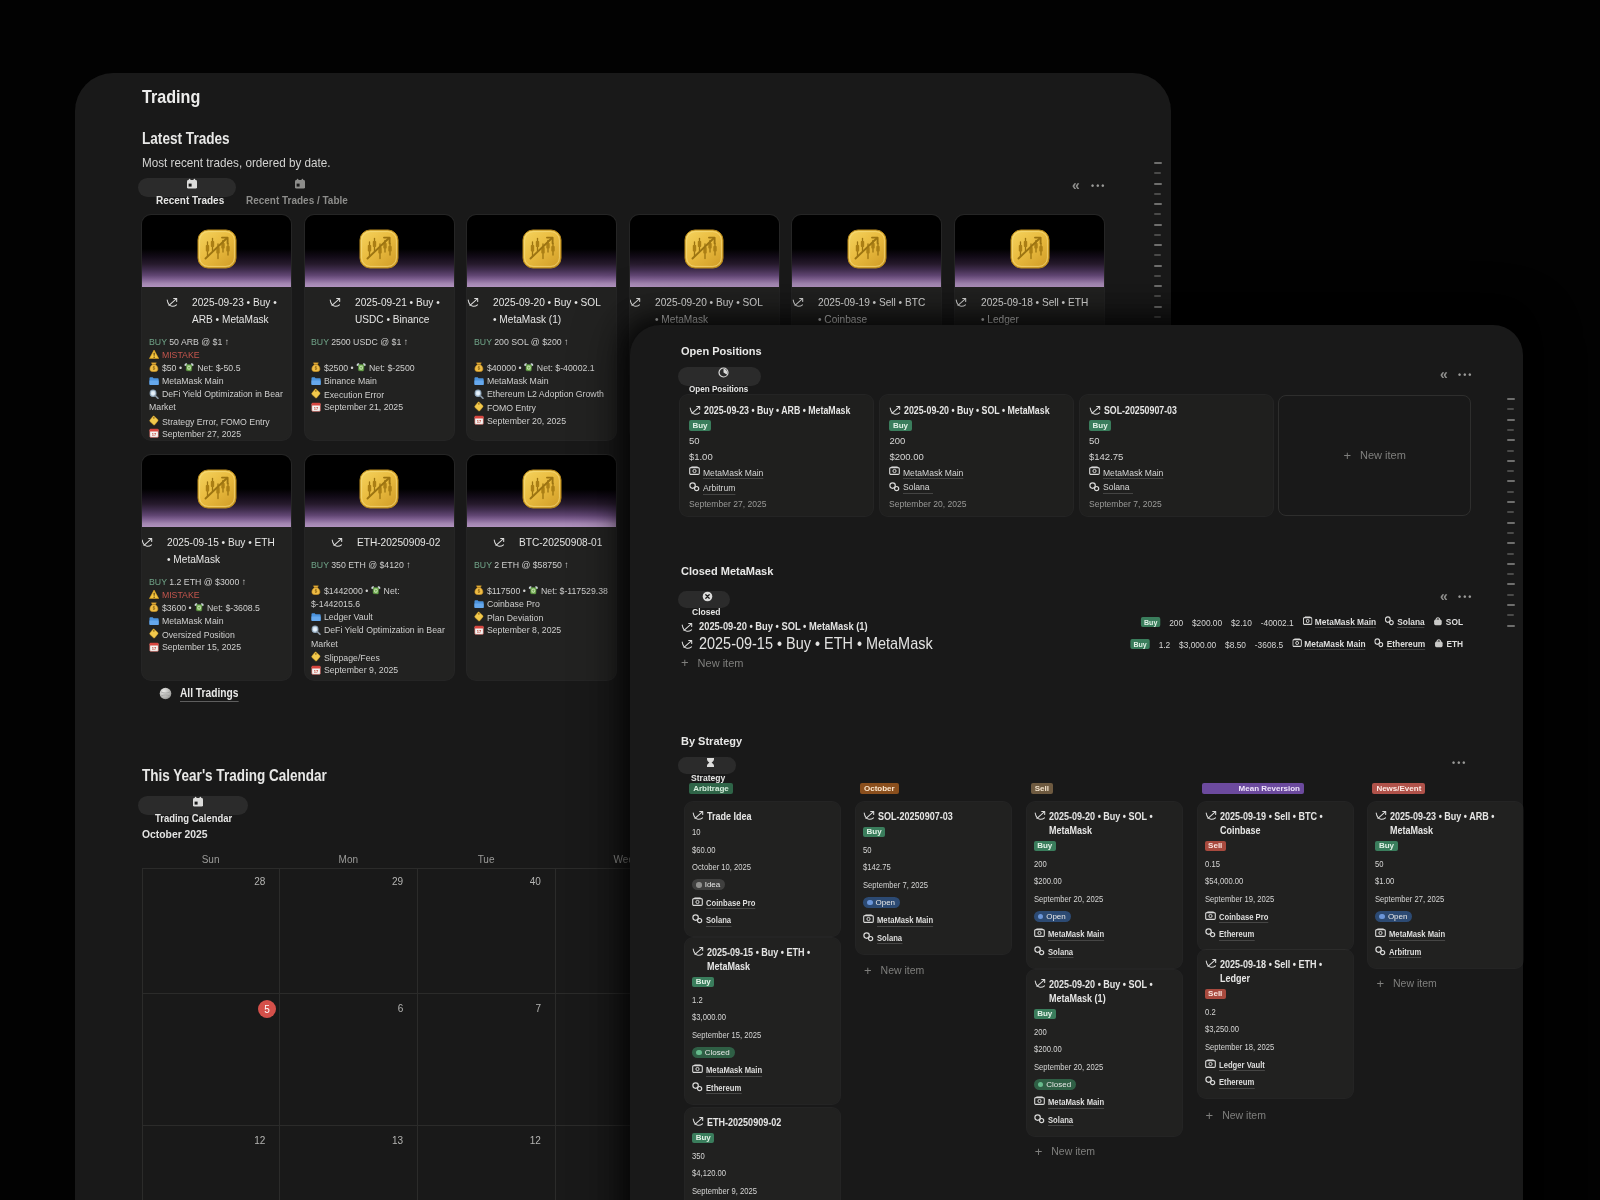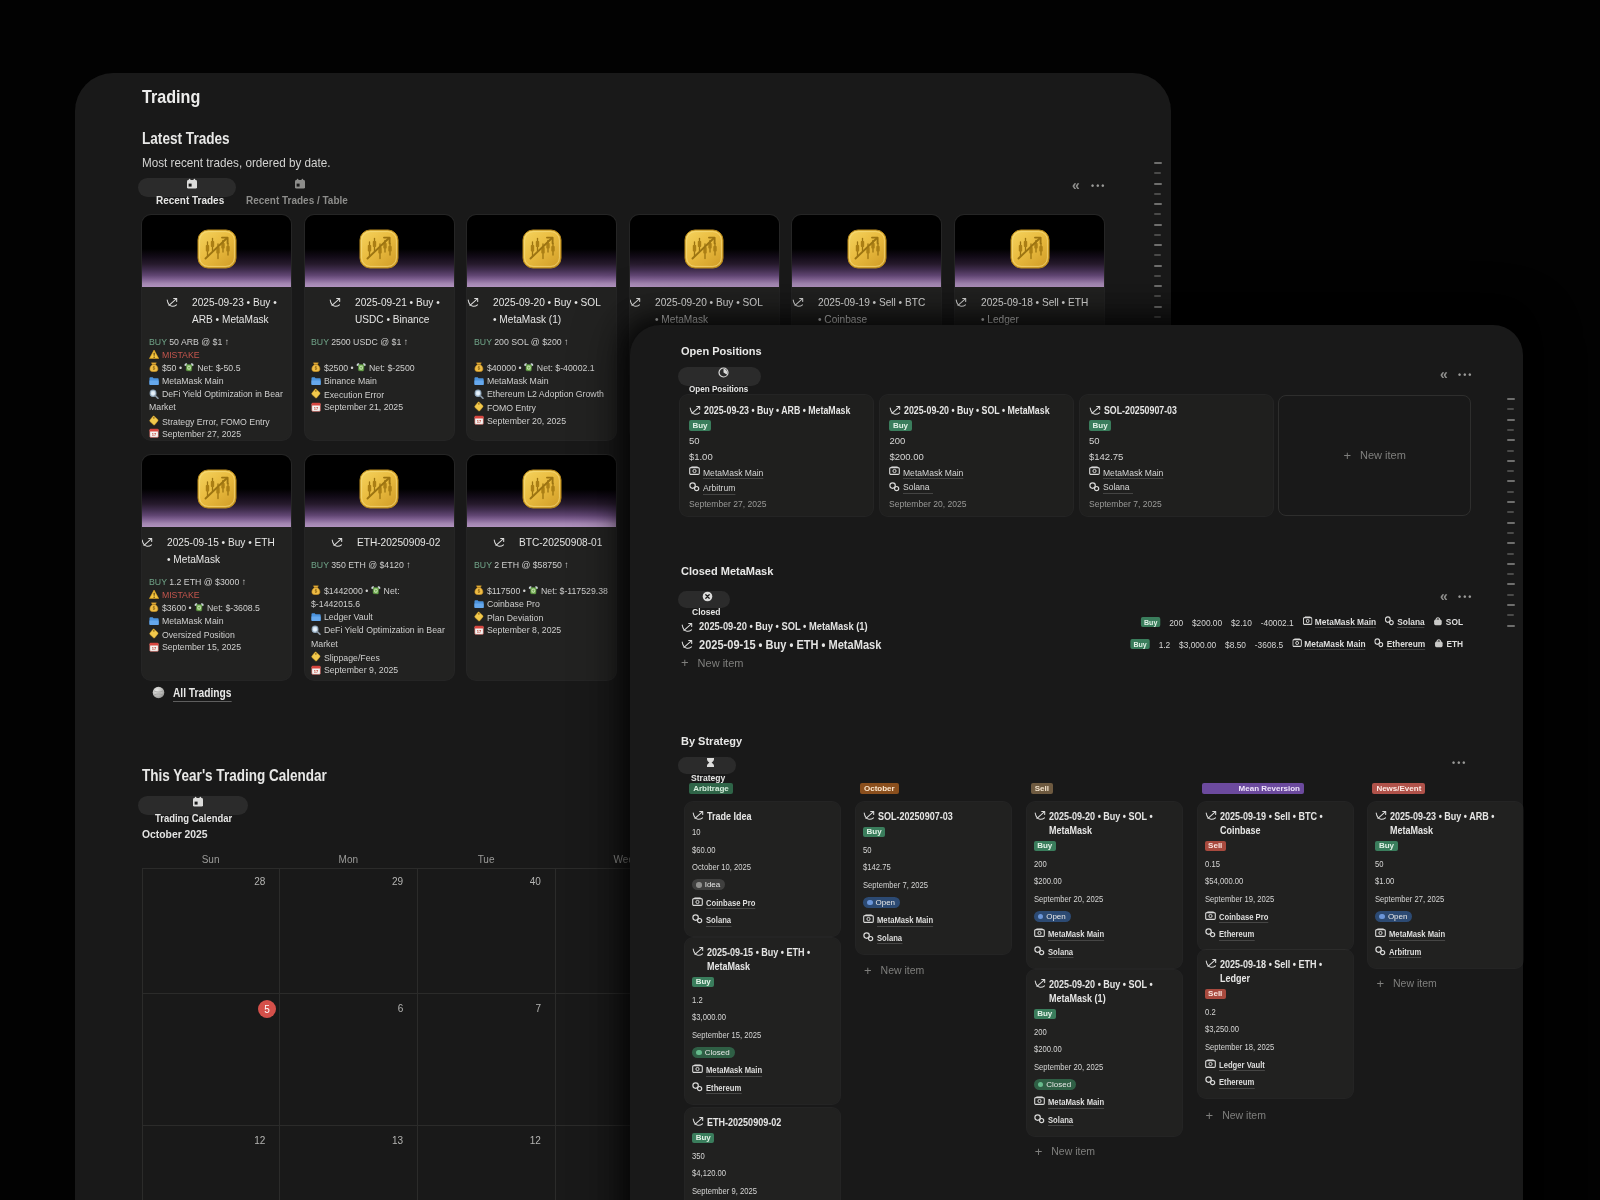--- a/index.html
+++ b/index.html
@@ -741,21 +741,21 @@
                   <circle cx="5.3" cy="2.9" r="0.8" fill="#8a6212"></circle>
                 </svg></span>Plan Deviation</span></div>
           <div class="row"><span style="display:inline-block;transform:scaleX(0.92);transform-origin:0 0;white-space:nowrap;"><span class="ic"><svg width="11" height="10" viewBox="0 0 11 10">
                   <rect x="0.8" y="1" width="9.4" height="8.4" rx="1.2" fill="#f4f4f2" stroke="#b43c36" stroke-width="0.6"></rect>
                   <path d="M0.8 2.2 C0.8 1.5 1.3 1 2 1 L9 1 C9.7 1 10.2 1.5 10.2 2.2 L10.2 3.6 L0.8 3.6 Z" fill="#d8463f"></path>
                   <text x="5.5" y="8" font-size="4.4" fill="#c0392b" text-anchor="middle" font-family="Liberation Sans" font-weight="bold">17</text>
                 </svg></span>September 8, 2025</span></div>
         </div>
       </div>
     </div>
-    <div class="abs" style="left:77px; top:613px; display:flex; align-items:flex-start; gap:8px;">
+    <div class="abs" style="left:84px; top:613px; display:flex; align-items:center; gap:8px;">
       <svg width="13" height="13" viewBox="0 0 13 13">
         <defs>
           <radialGradient id="bg1" cx="0.35" cy="0.3" r="0.9">
             <stop offset="0" stop-color="#e8e8e6"></stop>
             <stop offset="0.6" stop-color="#b3b3b1"></stop>
             <stop offset="1" stop-color="#7c7c7a"></stop>
           </radialGradient>
         </defs>
         <circle cx="6.5" cy="6.5" r="5.8" fill="url(#bg1)"></circle>
         <path d="M1.5 4.5 C4 6.5 9 6.5 11.5 4.5 M2 9 C5 7.5 8 7.5 11 9" stroke="#9a9a98" stroke-width="0.7" fill="none"></path>
@@ -976,21 +976,21 @@
             </svg></span>SOL</span>
       </div>
     </div>
     <div class="abs" style="left:0; top:309px; width:893px; height:20px;">
       <div style="position:absolute; left:51px; top:0; display:flex; gap:6px; align-items:center; height:20px;">
         <svg width="12" height="10" viewBox="0 0 12 10">
           <path d="M1.2 3 C1.8 6.6 3.4 8.8 6 9.2 C7.8 9.4 9.3 8.8 10.5 7.8" fill="none" stroke="#dcdcdb" stroke-width="1.05" stroke-linecap="round"></path>
           <path d="M3 8.4 L10.3 1.9" fill="none" stroke="#dcdcdb" stroke-width="1.05" stroke-linecap="round"></path>
           <path d="M7.7 1.5 L10.7 1.5 L10.7 4.5" fill="none" stroke="#dcdcdb" stroke-width="1.05" stroke-linecap="round" stroke-linejoin="round"></path>
         </svg>
-        <span style="font-size:13px; font-weight:bold; color:#e3e3e2;"><span style="display:inline-block;transform:scaleX(0.85);transform-origin:0 0;white-space:nowrap;">2025-09-15 • Buy • ETH • MetaMask</span></span>
+        <span style="font-size:17px; font-weight:normal; color:#e3e3e2;"><span style="display:inline-block;transform:scaleX(0.85);transform-origin:0 0;white-space:nowrap;">2025-09-15 • Buy • ETH • MetaMask</span></span>
       </div>
       <div style="position:absolute; right:60px; top:0; display:flex; gap:10px; align-items:center; height:20px; font-size:9.5px; color:#d6d6d5;transform:scaleX(0.88); transform-origin:100% 0;">
         <span class="pill buy">Buy</span>
         <span>1.2</span>
         <span>$3,000.00</span>
         <span>$8.50</span>
         <span>-3608.5</span>
         <span style="font-weight:bold; color:#dededd; white-space:nowrap;"><span class="ic"><svg width="11" height="10" viewBox="0 0 11 10">
               <rect x="0.7" y="1.6" width="9.6" height="6.8" rx="1.2" fill="none" stroke="#d9d9d8" stroke-width="1.1"></rect>
               <circle cx="5.5" cy="5" r="1.6" fill="none" stroke="#d9d9d8" stroke-width="1"></circle>

